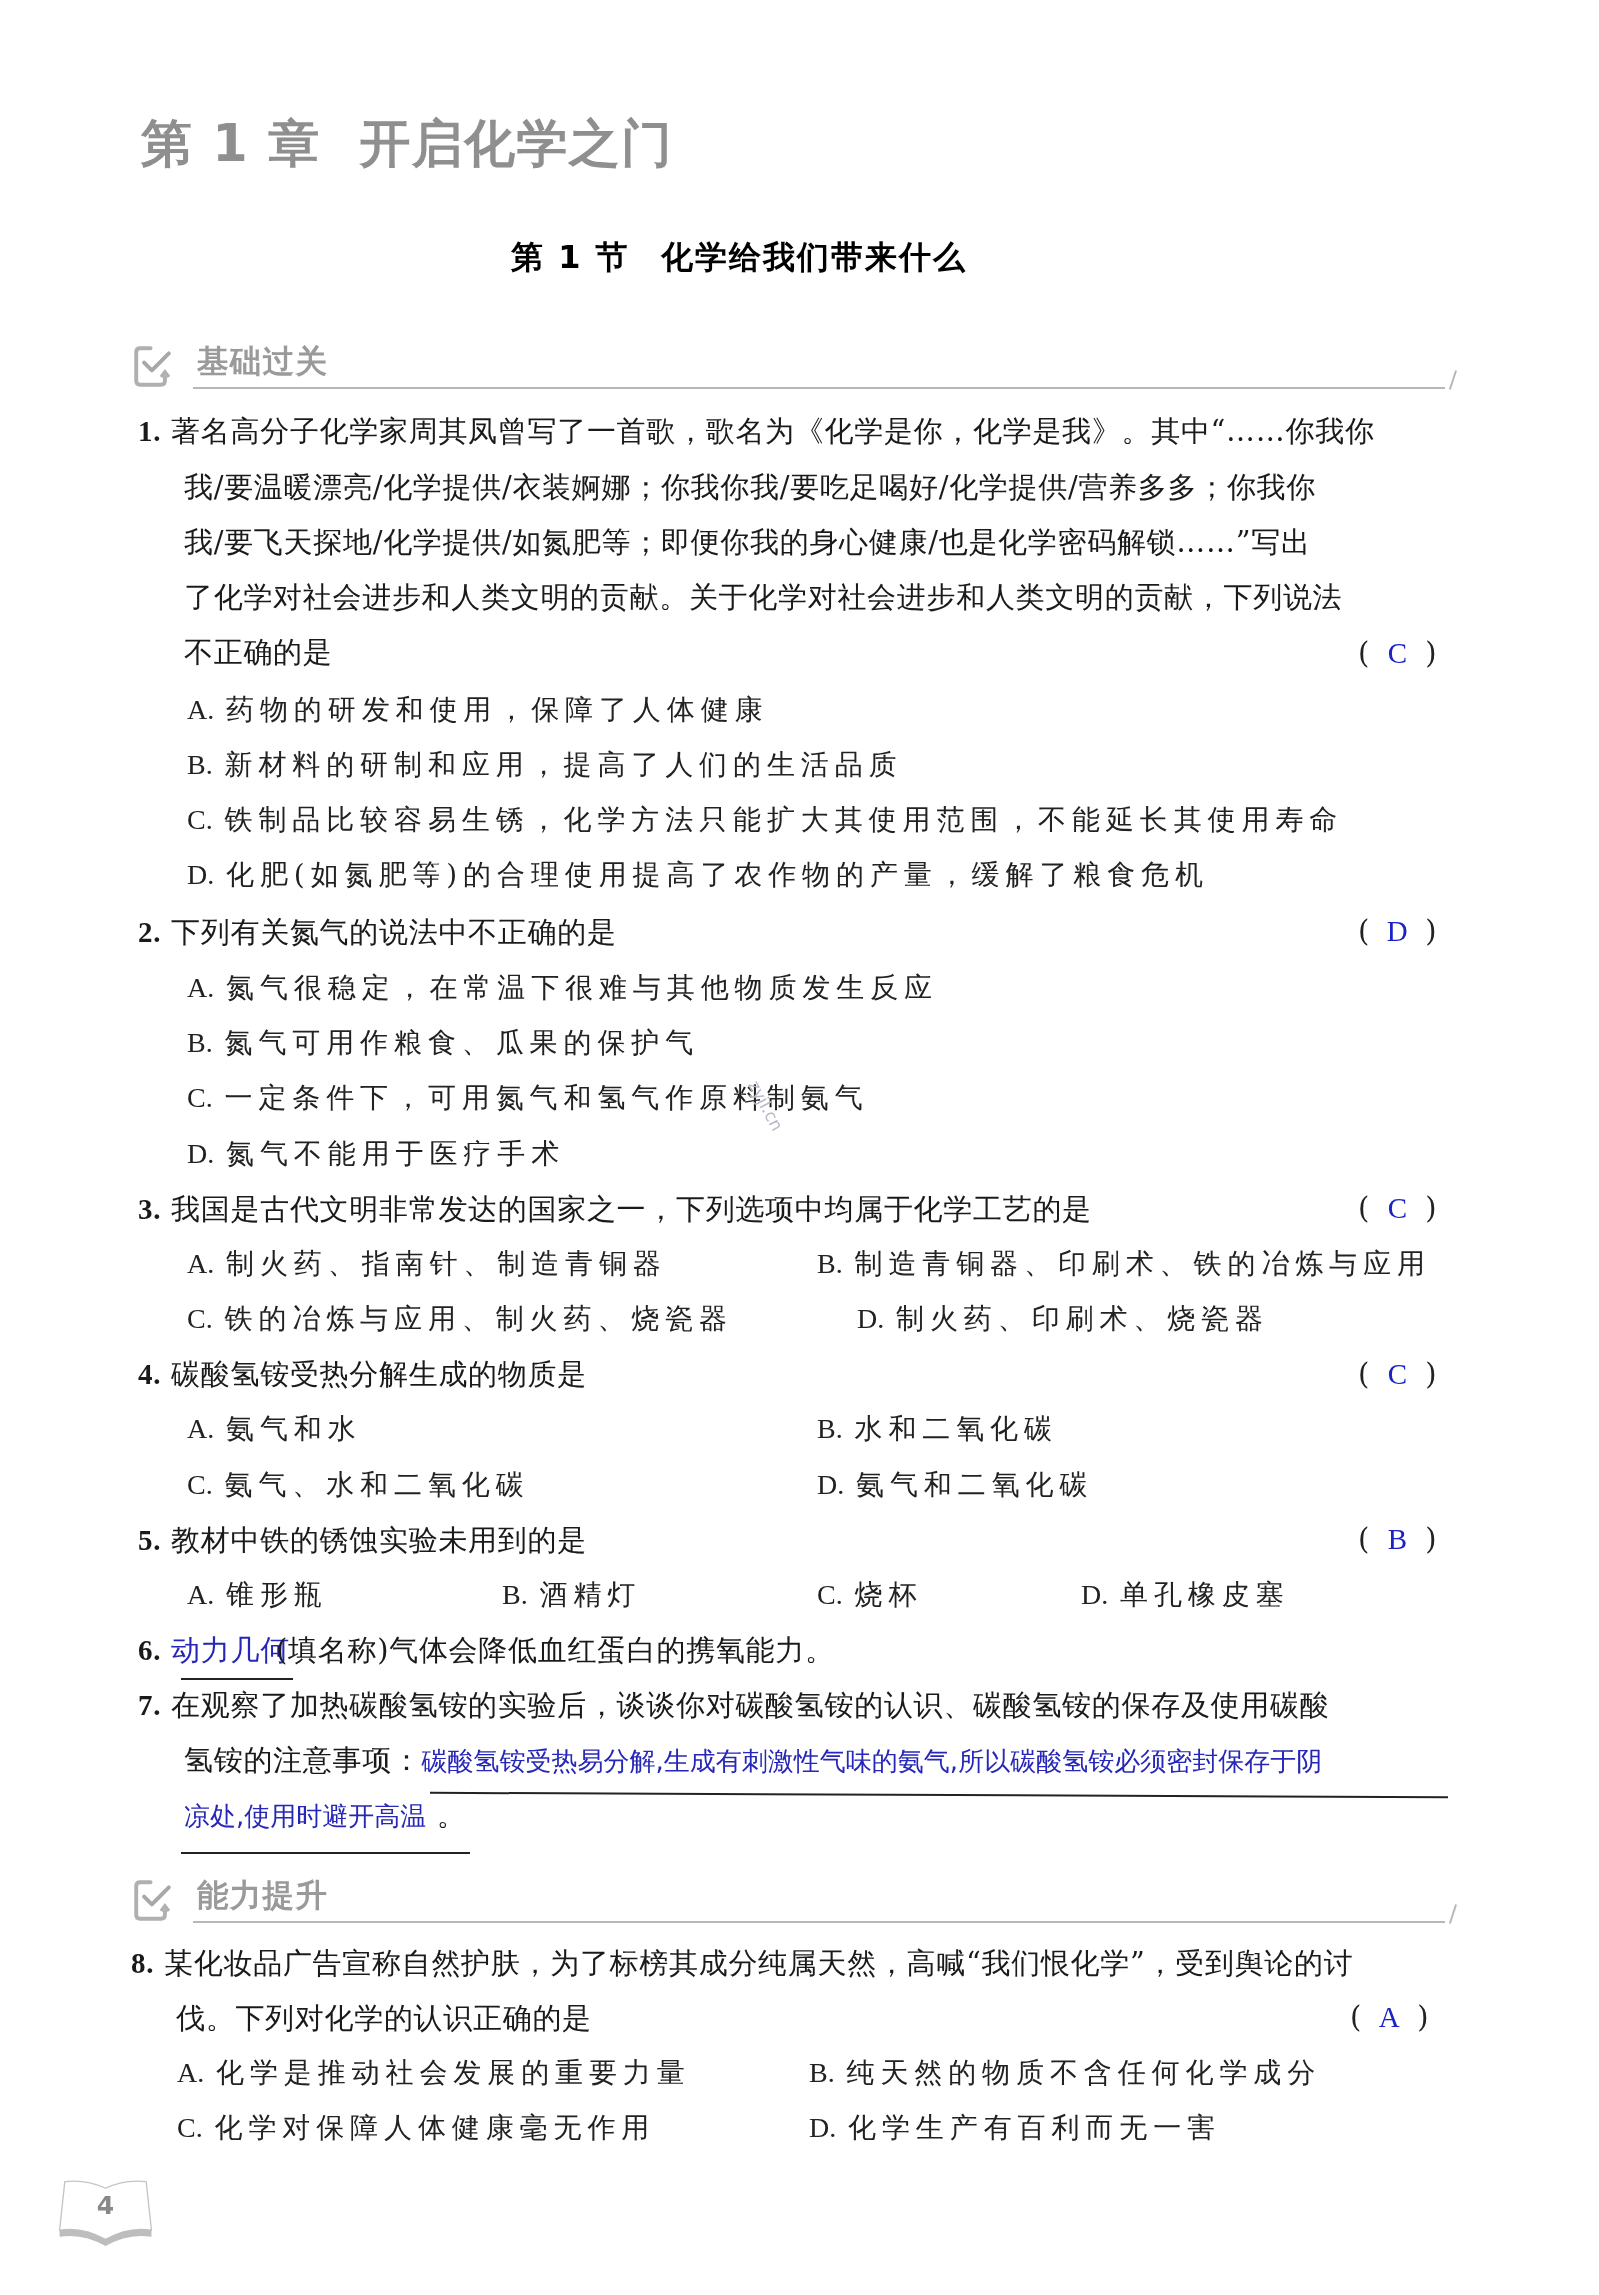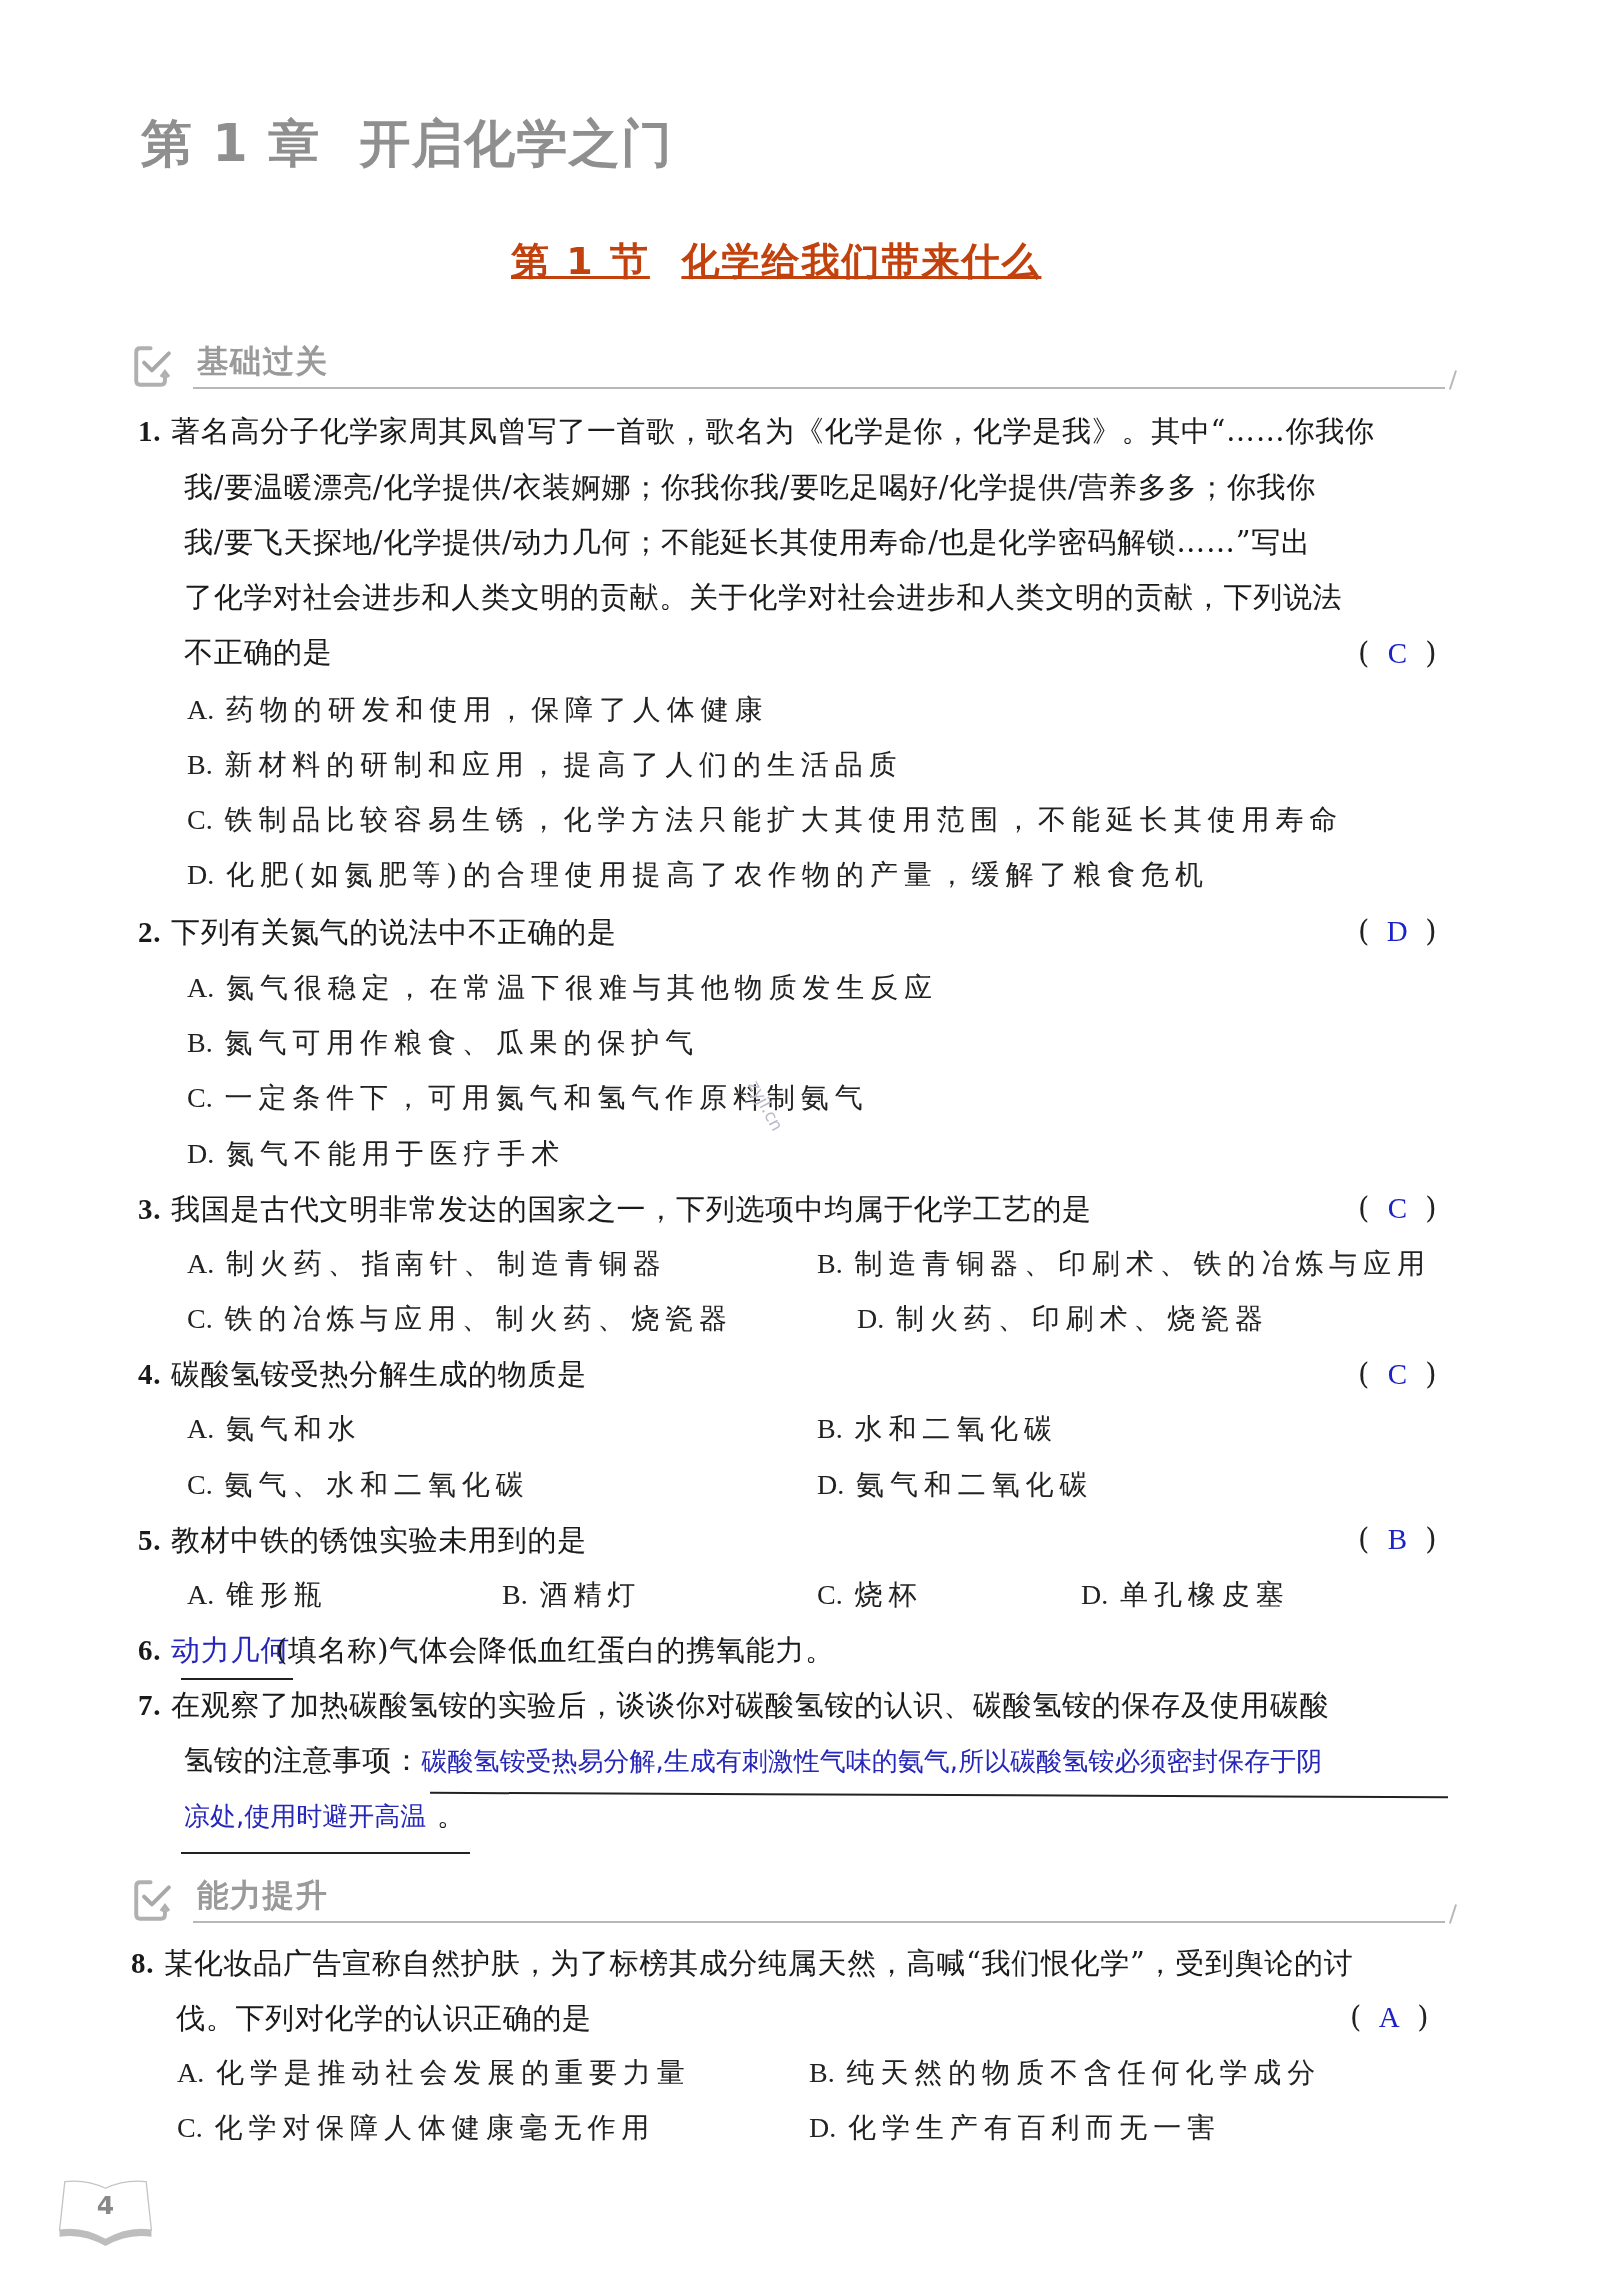--- a/index.html
+++ b/index.html
@@ -3,21 +3,21 @@
 <meta charset="utf-8">
 <style>
   html, body { margin: 0; padding: 0; background: #ffffff; }
   body { width: 1599px; height: 2295px; position: relative; overflow: hidden;
          font-family: "DejaVu Serif", "Liberation Serif", serif; color: #1a1a1a; }
   .abs { position: absolute; white-space: nowrap; }
   .chapter-title { left: 141px; top: 110px; font-family: "DejaVu Sans", "Liberation Sans", sans-serif;
                    font-weight: bold; font-size: 51px; color: #8f8f8f; letter-spacing: 1.3px; }
   .chapter-title .gap { display: inline-block; width: 39px; }
   .section-title { left: 511px; top: 236px; font-family: "DejaVu Sans", "Liberation Sans", sans-serif;
-                   font-weight: bold; font-size: 38px; color: #c2410c; letter-spacing: 2px; text-decoration: underline; }
+                   font-weight: bold; font-size: 32px; color: #000000; letter-spacing: 2px; }
   .section-title .gap { display: inline-block; width: 31.5px; }
   .sec-head { left: 131px; width: 1326px; height: 59px; }
   .sec-head .icon { position: absolute; left: 0; top: 6.6px; width: 47px; height: 47px; }
   .sec-head .label { position: absolute; left: 66px; top: 5.3px; font-family: "DejaVu Sans", "Liberation Sans", sans-serif;
                      font-weight: bold; font-size: 31.5px; color: #9a9a9a; letter-spacing: 1.3px; }
   .sec-head .rule { position: absolute; left: 62px; right: 11.8px; top: 51px; height: 2px; background: #b8b8b8; }
   .sec-head .hook { position: absolute; right: 2.6px; top: 34px; width: 2px; height: 19.7px; background: #b8b8b8; transform: rotate(18deg); }
   .qnum { font-weight: bold; font-family: "Liberation Serif", "DejaVu Serif", serif; }
   .q-line { left: 138px; font-size: 29px; letter-spacing: 0.7px; }
   .q-cont { left: 184px; font-size: 29px; letter-spacing: 0.7px; }
@@ -50,21 +50,21 @@
     <path d="M20 30 L32 42 L58 16" fill="none" stroke="#a8a8a8" stroke-width="6" stroke-linecap="round" stroke-linejoin="round"></path>
   </svg>
   <span class="label">基础过关</span>
   <div class="rule"></div>
   <div class="hook"></div>
 </div>
 
 <div>
   <div class="abs q-line" style="top:412px;"><span class="qnum">1.</span> <span>著名高分子化学家周其凤曾写了一首歌，歌名为《化学是你，化学是我》。其中“……你我你</span></div>
   <div class="abs q-cont" style="top:468px;">我/要温暖漂亮/化学提供/衣装婀娜；你我你我/要吃足喝好/化学提供/营养多多；你我你</div>
-  <div class="abs q-cont" style="top:523px;">我/要飞天探地/化学提供/动力几何；不能延长其使用寿命/也是化学密码解锁……”写出</div>
+  <div class="abs q-cont" style="top:523px;">我/要飞天探地/化学提供/如氮肥等；即便你我的身心健康/也是化学密码解锁……”写出</div>
   <div class="abs q-cont" style="top:578px;">了化学对社会进步和人类文明的贡献。关于化学对社会进步和人类文明的贡献，下列说法</div>
   <div class="abs q-cont" style="top:633px;">不正确的是</div>
   <div class="abs paren" style="top:636px;"><span>(</span><span class="ans">C</span><span>)</span></div>
   <div class="abs opt" style="left:187px;top:691px;"><span class="letter">A.</span><span>药物的研发和使用，保障了人体健康</span></div>
   <div class="abs opt" style="left:187px;top:746px;"><span class="letter">B.</span><span>新材料的研制和应用，提高了人们的生活品质</span></div>
   <div class="abs opt" style="left:187px;top:801px;"><span class="letter">C.</span><span>铁制品比较容易生锈，化学方法只能扩大其使用范围，不能延长其使用寿命</span></div>
   <div class="abs opt" style="left:187px;top:856px;"><span class="letter">D.</span><span>化肥(如氮肥等)的合理使用提高了农作物的产量，缓解了粮食危机</span></div>
 </div>
 
 <div>

